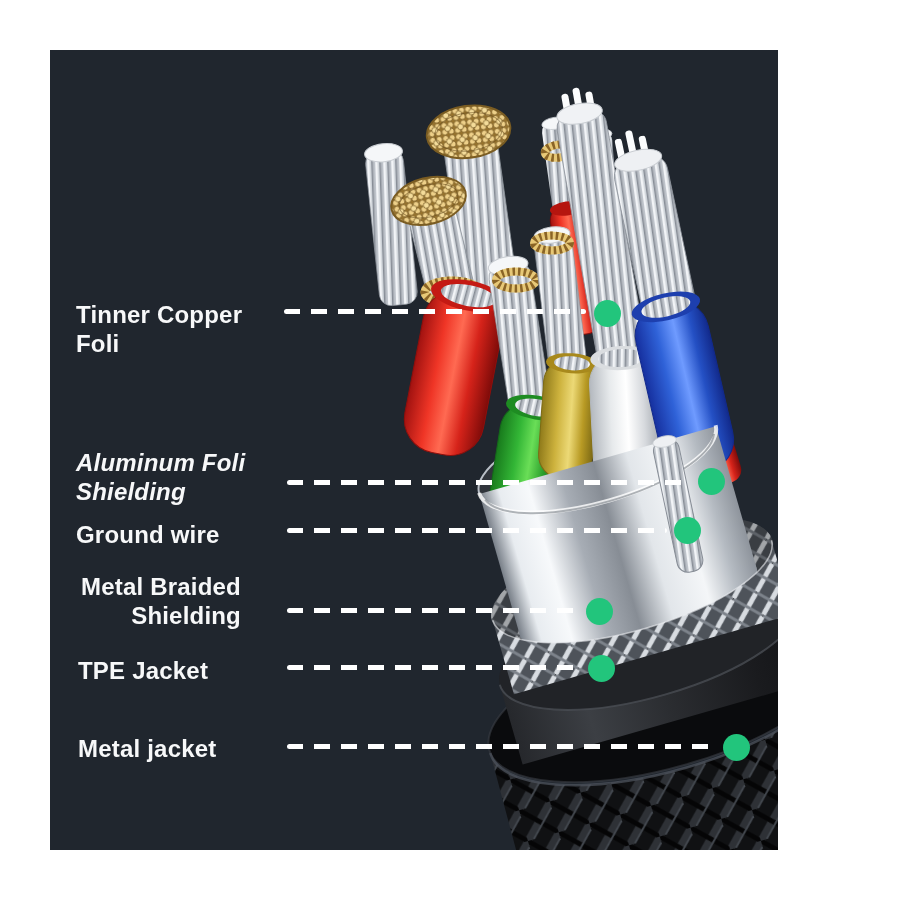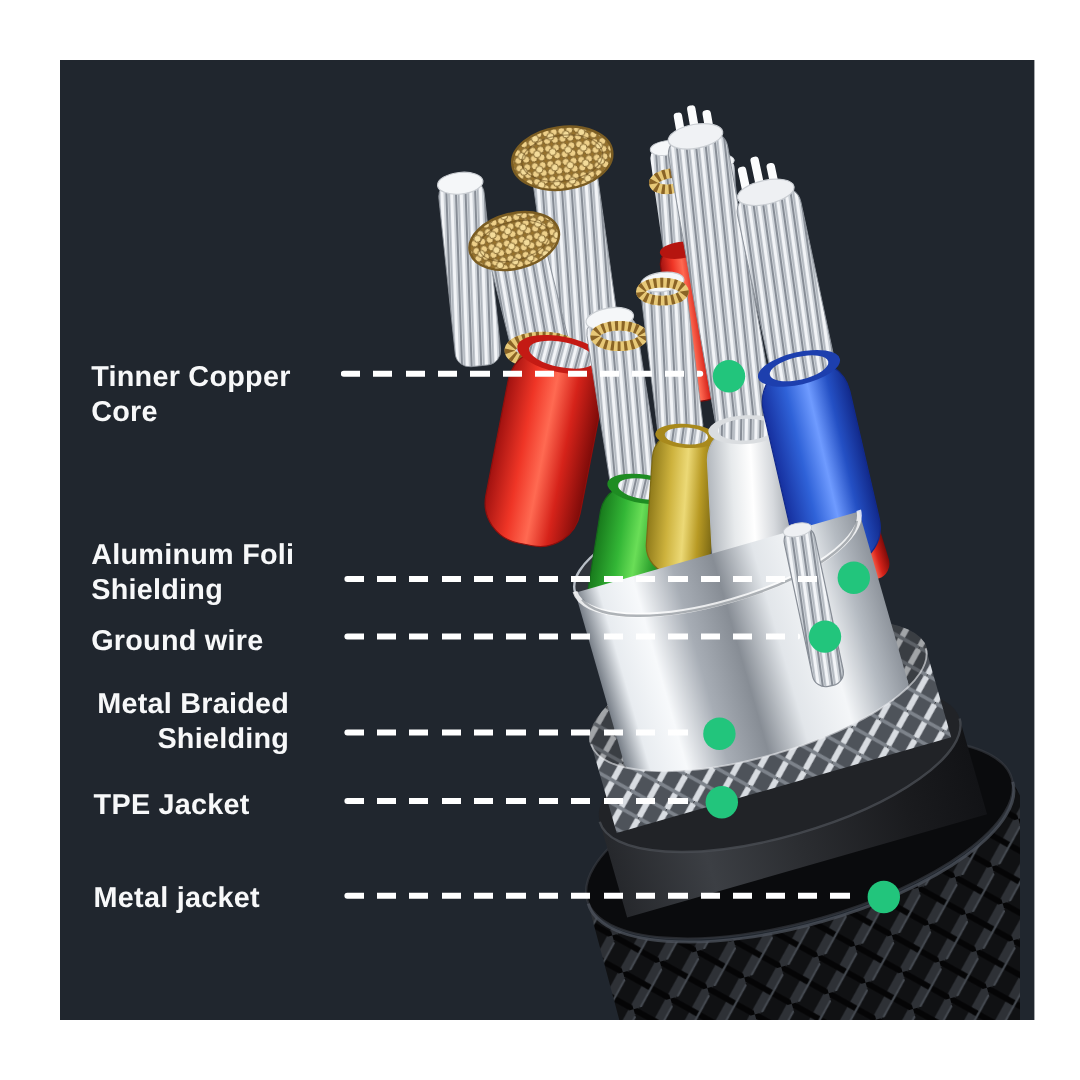--- a/index.html
+++ b/index.html
@@ -5,34 +5,34 @@
   :root{
     --page-bg:#ffffff;
     --panel-bg:#20262e;
     --dot-color:#22c57c;
     --line-color:#ffffff;
     --label-color:#f7f8f9;
   }
   *{margin:0;padding:0;box-sizing:border-box;}
   html,body{width:900px;height:900px;background:var(--page-bg);font-family:"Liberation Sans",sans-serif;}
   .stage{position:relative;width:900px;height:900px;background:var(--page-bg);overflow:hidden;}
-  .panel{position:absolute;left:50px;top:50px;width:812px;height:800px;background:var(--panel-bg);overflow:hidden;}
+  .panel{position:absolute;left:50px;top:50px;width:728px;height:800px;background:var(--panel-bg);overflow:hidden;}
   .cable-svg{position:absolute;left:0;top:0;width:800px;height:800px;z-index:1;}
   .callout{position:absolute;left:0;top:0;width:0;height:0;z-index:2;}
   .callout-label{position:absolute;color:var(--label-color);font-weight:700;font-size:24px;line-height:29px;letter-spacing:.2px;white-space:nowrap;z-index:2;}
   .callout-label span{display:block;}
   .dash-line{position:absolute;height:5px;border-radius:3px;z-index:2;
     background:repeating-linear-gradient(90deg,var(--line-color) 0 16px,transparent 16px 27px);}
   .dot{position:absolute;width:27px;height:27px;border-radius:50%;background:var(--dot-color);z-index:3;}
   
   .c1 .callout-label{left:26px;top:250px;}
   .c1 .dash-line{left:234px;top:259px;width:302px;}
   .c1 .dot{left:544px;top:250px;}
   
-  .c2 .callout-label{left:26px;top:398px;}
+  .c2 .callout-label{left:26px;top:398px;font-style:italic;}
   .c2 .dash-line{left:237px;top:430px;width:404px;}
   .c2 .dot{left:648px;top:418px;}
   
   .c3 .callout-label{left:26px;top:470px;}
   .c3 .dash-line{left:237px;top:478px;width:380px;}
   .c3 .dot{left:624px;top:467px;}
   
   .c4 .callout-label{left:31px;top:522px;text-align:right;}
   .c4 .dash-line{left:237px;top:558px;width:292px;}
   .c4 .dot{left:536px;top:548px;}
@@ -264,21 +264,21 @@
       </g>
       <g transform="rotate(-16 650 650)">
         <path d="M 468 705 A 184 68 0 0 0 836 705 L 905 1030 L 462 1030 Z" fill="url(#nylonP)"></path>
         <path d="M 468 705 A 184 68 0 0 0 836 705" fill="none" stroke="#505560" stroke-width="2.5" opacity="0.7"></path>
       </g>
     </svg>
 
     <div class="callout c1">
       <div class="callout-label">
         <span>Tinner Copper</span>
-        <span>Core</span>
+        <span>Foli</span>
       </div>
       <div class="dash-line"></div>
       <div class="dot"></div>
     </div>
 
     <div class="callout c2">
       <div class="callout-label">
         <span>Aluminum Foli</span>
         <span>Shielding</span>
       </div>

